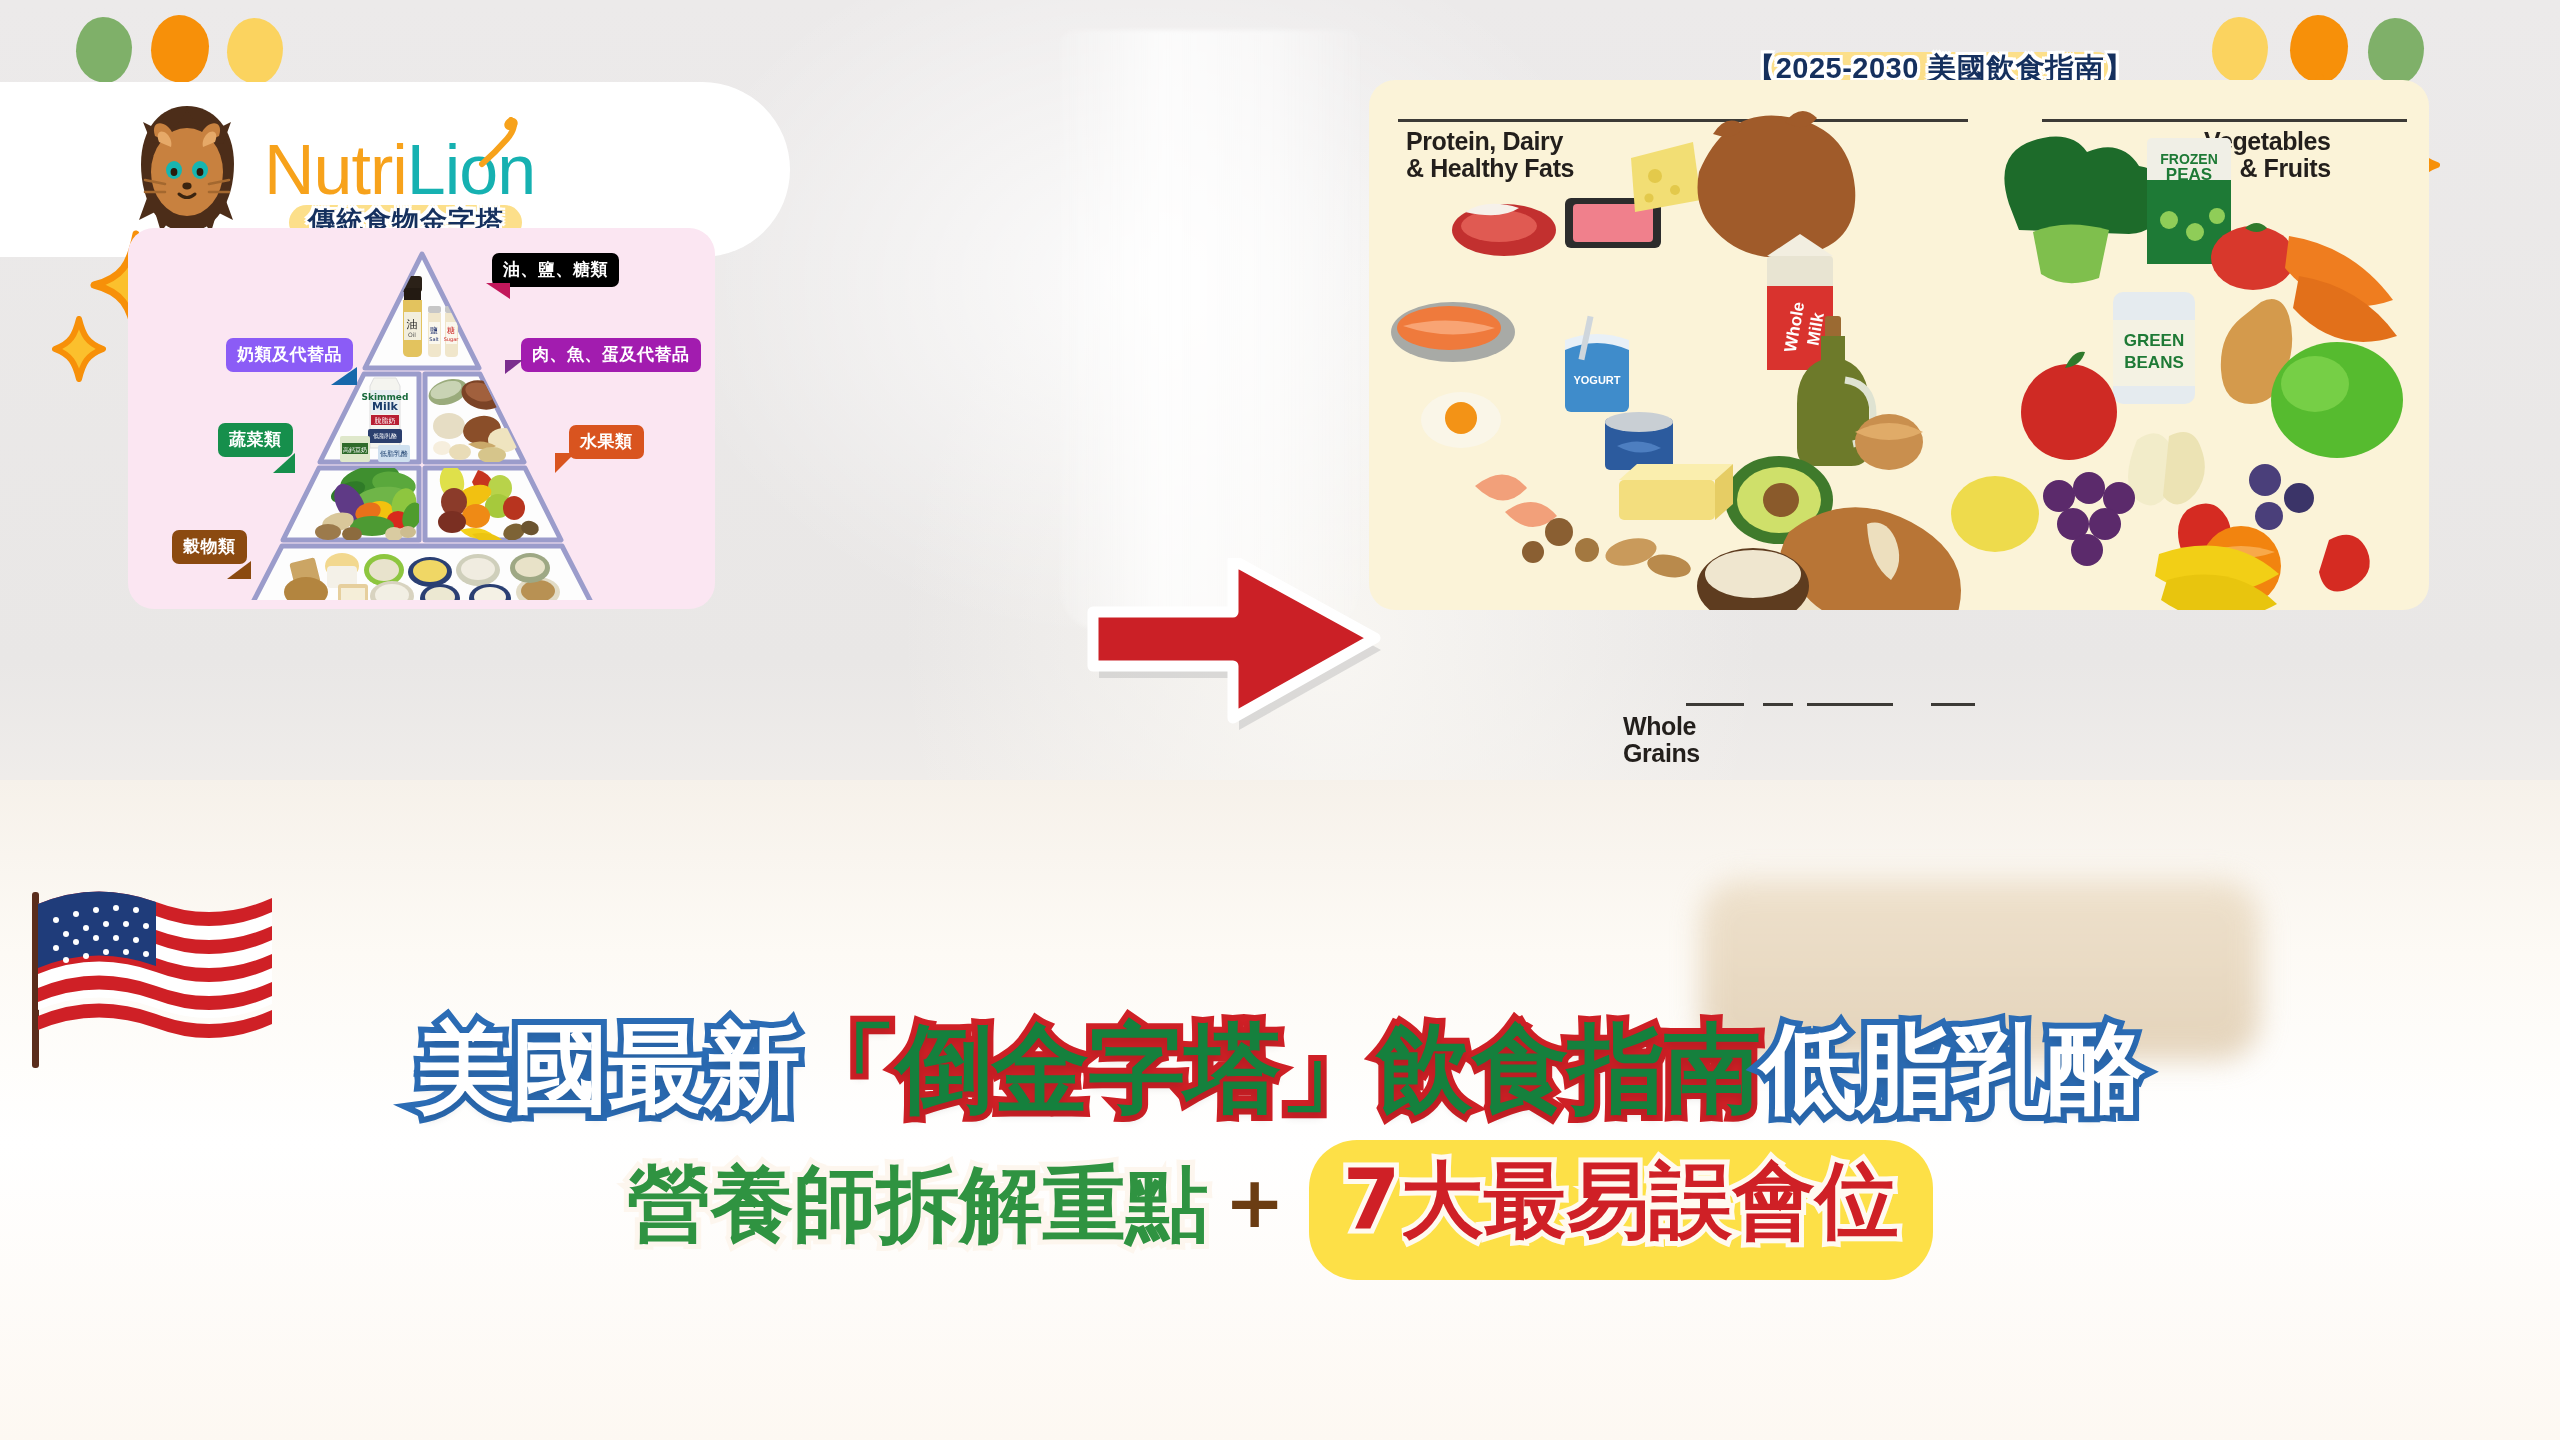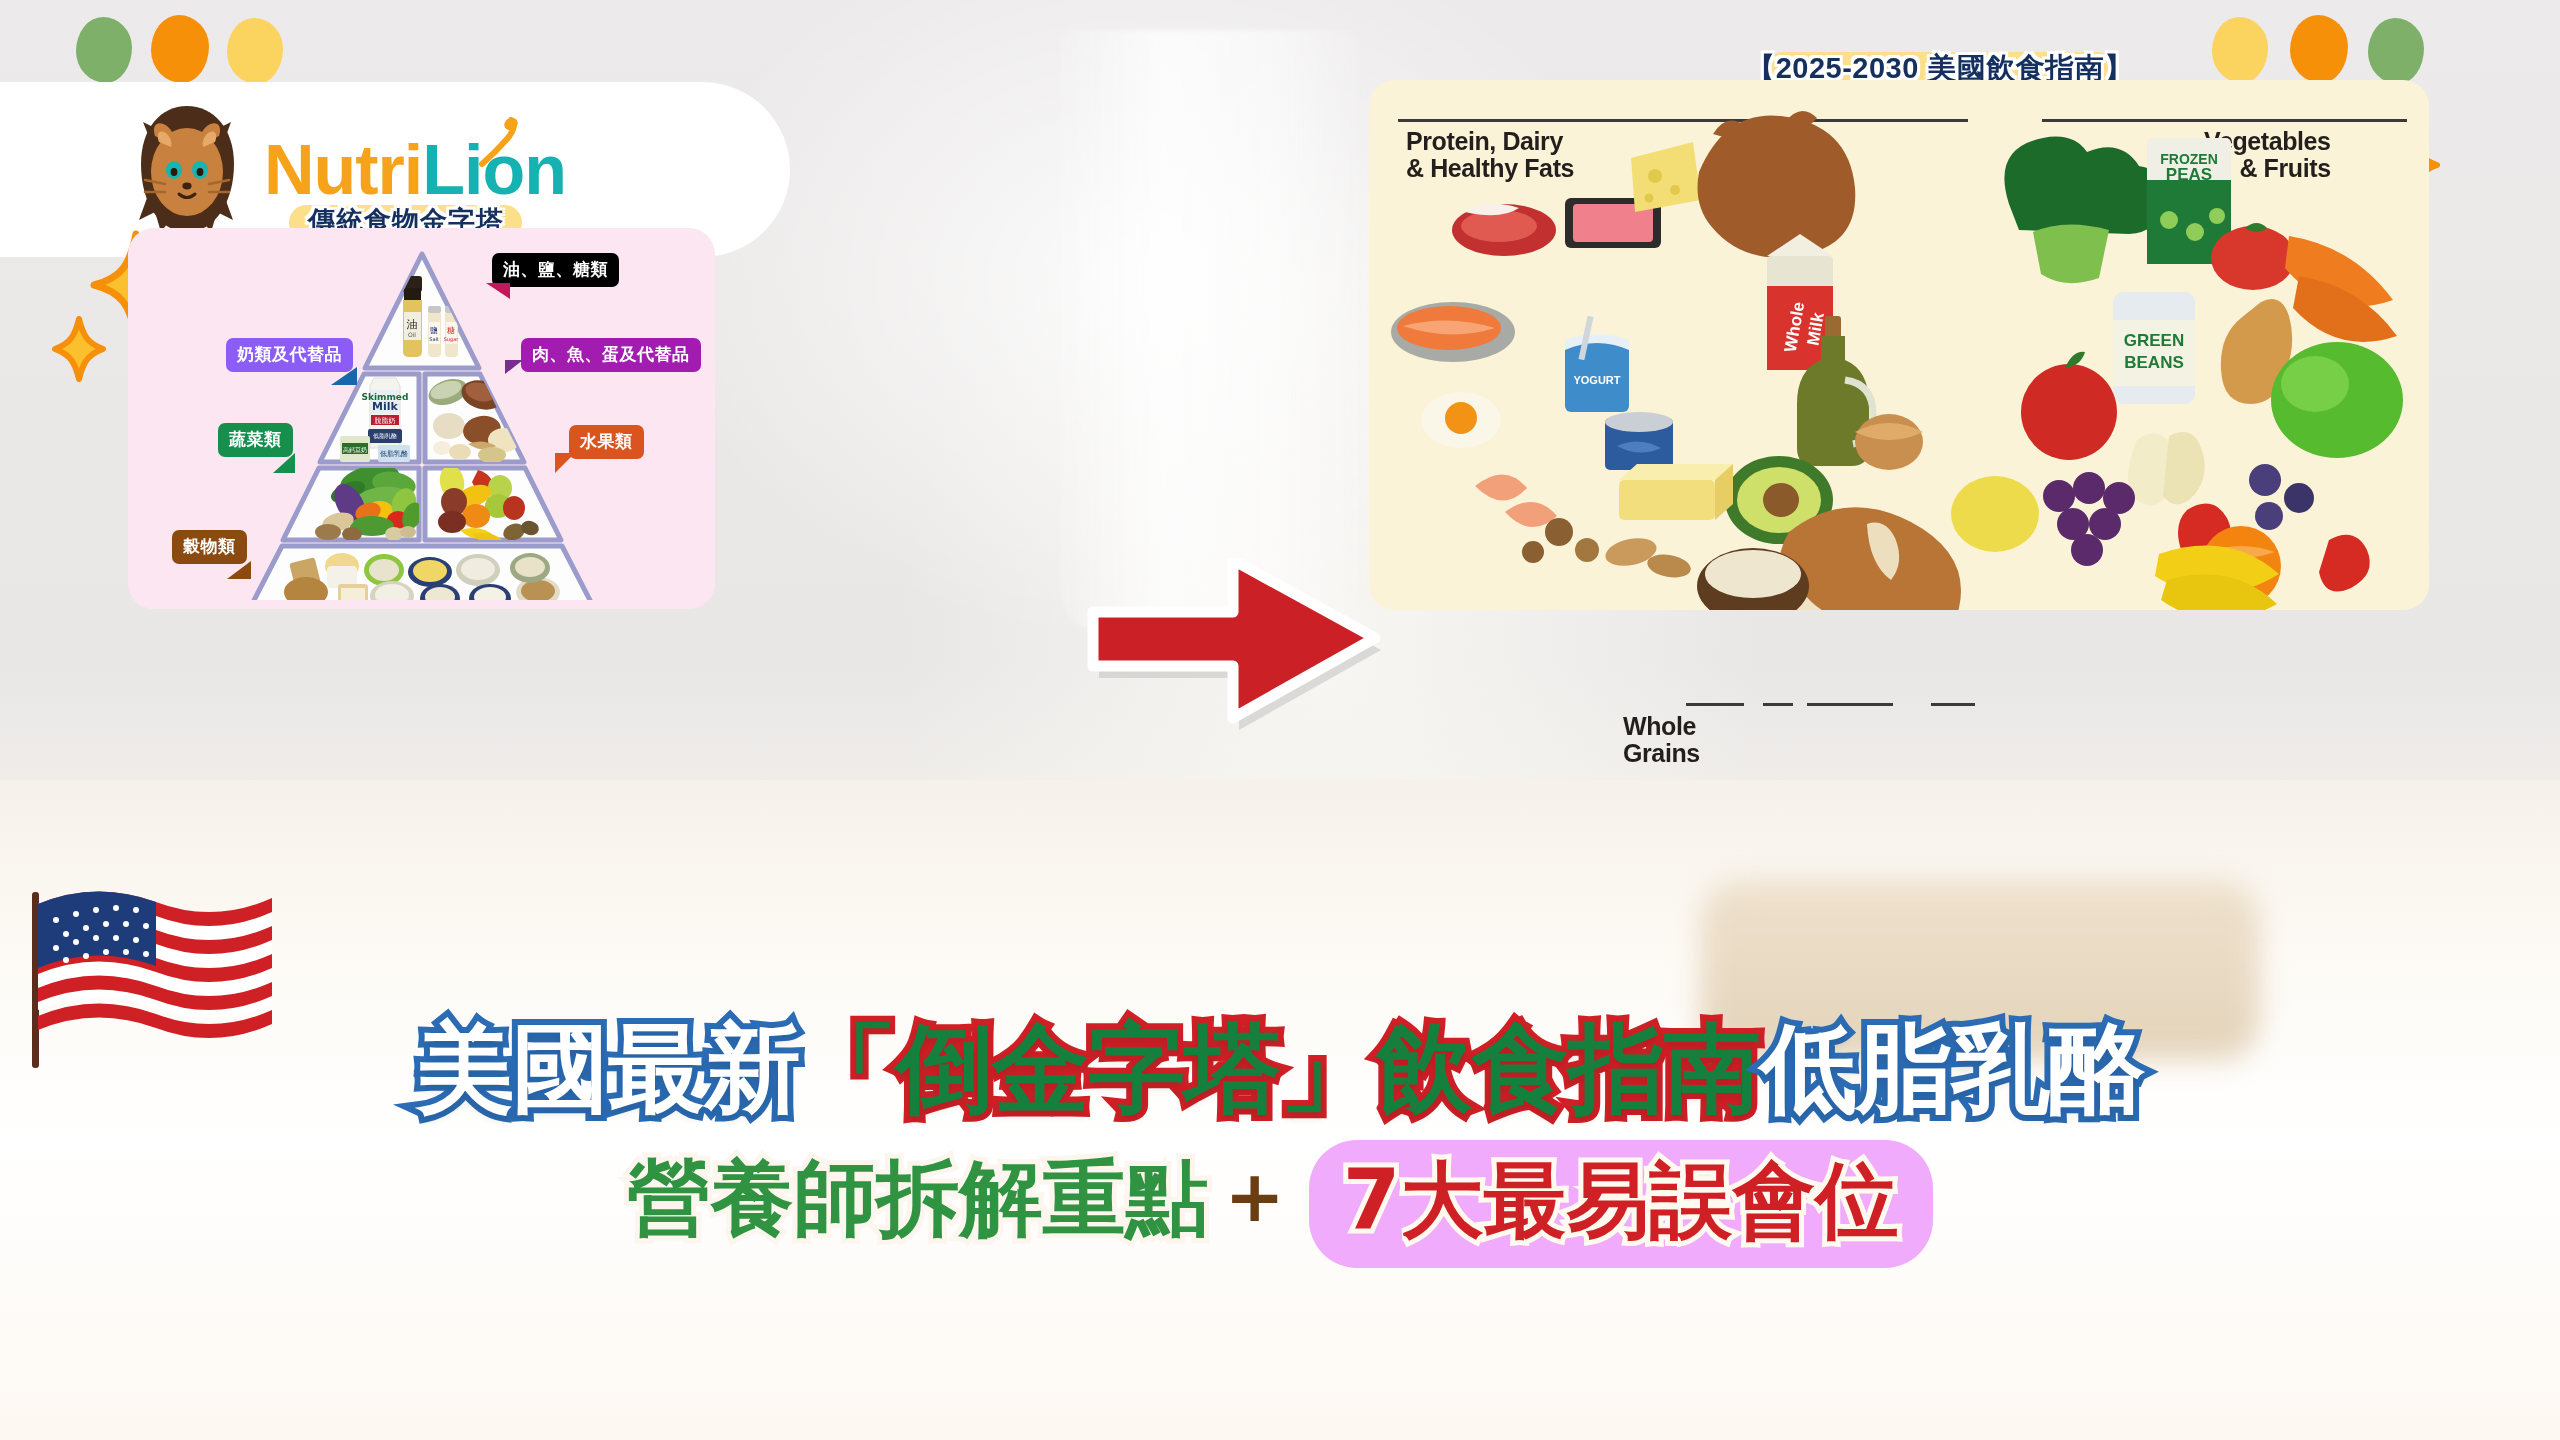--- a/index.html
+++ b/index.html
@@ -42,21 +42,21 @@
   #dot-orange-r{ left:2290px; top:15px; width:58px; height:68px; background:#f79009; }
   #dot-green-r{ left:2368px; top:18px; width:56px; height:66px; background:#7fb069; }
 
   
   #logo-card{
     position:absolute; left:-60px; top:82px; width:850px; height:175px;
     background:#fff; border-radius:0 90px 90px 0;
   }
   #logo-inner{ position:absolute; left:185px; top:20px; display:flex; align-items:center; gap:14px; }
   #lion-mark{ width:125px; height:135px; position:relative; }
-  #logo-text{ font-size:70px; font-weight:700; letter-spacing:-1px; line-height:1; position:relative; }
+  #logo-text{ font-size:70px; font-weight:400; letter-spacing:-1px; line-height:1; position:relative; }
   .lg-orange{ color:#f7a21b; }
   .lg-teal{ color:#16b1b1; }
   #logo-swoosh{ position:absolute; left:208px; top:-18px; width:46px; height:52px; }
 
   
   .sparkle{ position:absolute; }
 
   
   #left-title-badge{
     position:absolute; left:289px; top:205px; width:233px; height:35px;
@@ -150,22 +150,22 @@
     paint-order:stroke fill;
     text-shadow:0 5px 8px rgba(0,0,0,.12);
   }
   .hl-green{
     color:#2f9341;
     -webkit-text-stroke:10px #fdf6ee;
     paint-order:stroke fill;
   }
   .hl-plus{ color:#6b3d13; font-size:72px; font-weight:700; padding:0 16px; vertical-align:6px; }
   #pill7{
-    display:inline-block; background:#f0abfc; border-radius:48px;
-    padding:6px 34px 12px; margin-left:8px; vertical-align:middle;
+    display:inline-block; background:#fde047; border-radius:48px;
+    padding:6px 34px 24px; margin-left:8px; vertical-align:middle;
   }
   .hl-red2{
     color:#cf2026;
     -webkit-text-stroke:10px #fffaf0;
     paint-order:stroke fill;
   }
 
   
   #us-flag{ position:absolute; left:10px; top:848px; width:290px; height:220px; }
 </style>

